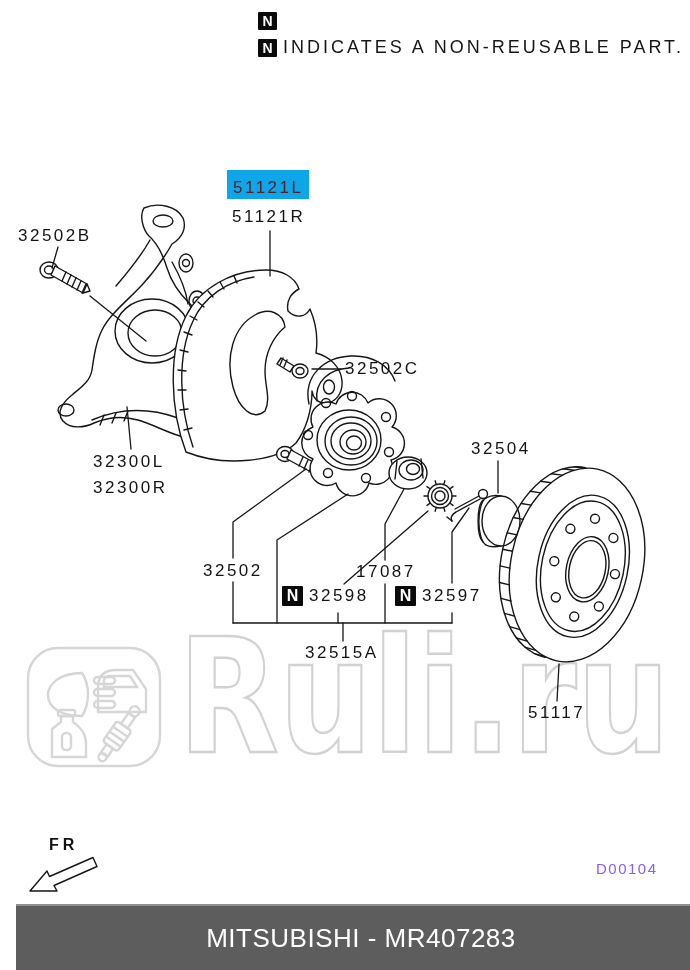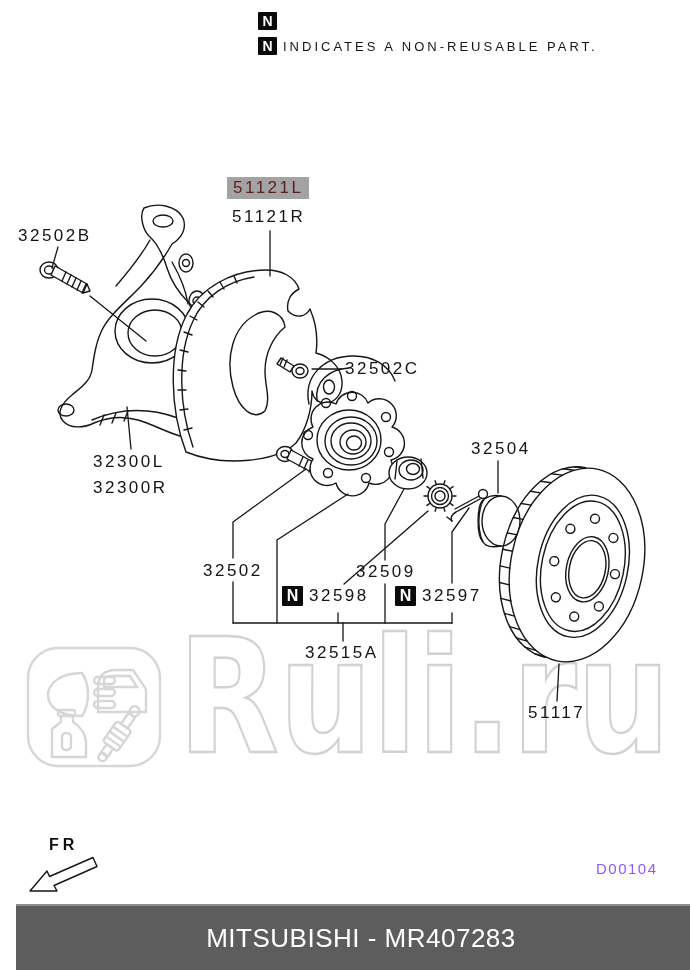--- a/index.html
+++ b/index.html
@@ -6,23 +6,23 @@
   .page{position:relative;width:690px;height:970px;background:#ffffff;overflow:hidden;
         font-family:"Liberation Sans",sans-serif;color:#161616;}
   svg{position:absolute;left:0;top:0;}
   .art, .wm{width:690px;height:970px;}
   .note{position:absolute;left:258px;top:12px;}
   .note-line{display:flex;align-items:center;margin-bottom:7px;white-space:nowrap;}
   .note-badge{display:inline-flex;align-items:center;justify-content:center;
         width:19px;height:18px;background:#0a0a0a;color:#ffffff;font-weight:bold;
         font-size:14px;margin-right:6px;flex:0 0 auto;border-radius:1px;}
   .jp{font-size:14px;letter-spacing:0.5px;}
-  .en{font-size:13px;letter-spacing:3px;}
+  .en{font-size:18px;letter-spacing:3px;}
   .lbl{position:absolute;font-size:17px;letter-spacing:2.5px;white-space:nowrap;color:#141414;}
-  .hl{background:#a3a3a3;color:#5f1d1d;padding:1px 6px 2px 6px;}
+  .hl{background:#0ea5e9;color:#5f1d1d;padding:8px 6px 2px 6px;}
   .nrow{display:flex;align-items:center;}
   .nbadge{display:inline-flex;align-items:center;justify-content:center;
         width:21px;height:20px;background:#0a0a0a;color:#ffffff;font-weight:bold;
         font-size:16px;letter-spacing:0;margin-right:6px;border-radius:1px;}
   .fr{position:absolute;left:49px;top:836px;font-size:16px;letter-spacing:4px;font-weight:bold;color:#111;}
   .dwg{position:absolute;left:596px;top:860px;font-size:15px;letter-spacing:1.5px;color:#8b5cf6;}
   .footer{position:absolute;left:16px;bottom:0;width:690px;height:64px;background:#5d5d5d;
         border-top:2px solid #8f8f8f;display:flex;align-items:center;justify-content:center;
         gap:36px;color:#ffffff;font-size:26px;letter-spacing:0.5px;}
 </style>
@@ -214,21 +214,21 @@
   </div>
 
   <div class="lbl" style="left:18px;top:226px">32502B</div>
   <div class="lbl" style="left:227px;top:178px"><span class="hl">51121L</span></div>
   <div class="lbl" style="left:232px;top:207px">51121R</div>
   <div class="lbl" style="left:345px;top:359px">32502C</div>
   <div class="lbl" style="left:93px;top:452px">32300L</div>
   <div class="lbl" style="left:93px;top:478px">32300R</div>
   <div class="lbl" style="left:203px;top:561px">32502</div>
   <div class="lbl" style="left:471px;top:439px">32504</div>
-  <div class="lbl" style="left:356px;top:562px">32509</div>
+  <div class="lbl" style="left:356px;top:562px">17087</div>
   <div class="lbl nrow" style="left:282px;top:586px">
     <span class="nbadge">N</span>
     <span>32598</span>
   </div>
   <div class="lbl nrow" style="left:395px;top:586px">
     <span class="nbadge">N</span>
     <span>32597</span>
   </div>
   <div class="lbl" style="left:305px;top:643px">32515A</div>
   <div class="lbl" style="left:528px;top:703px">51117</div>

